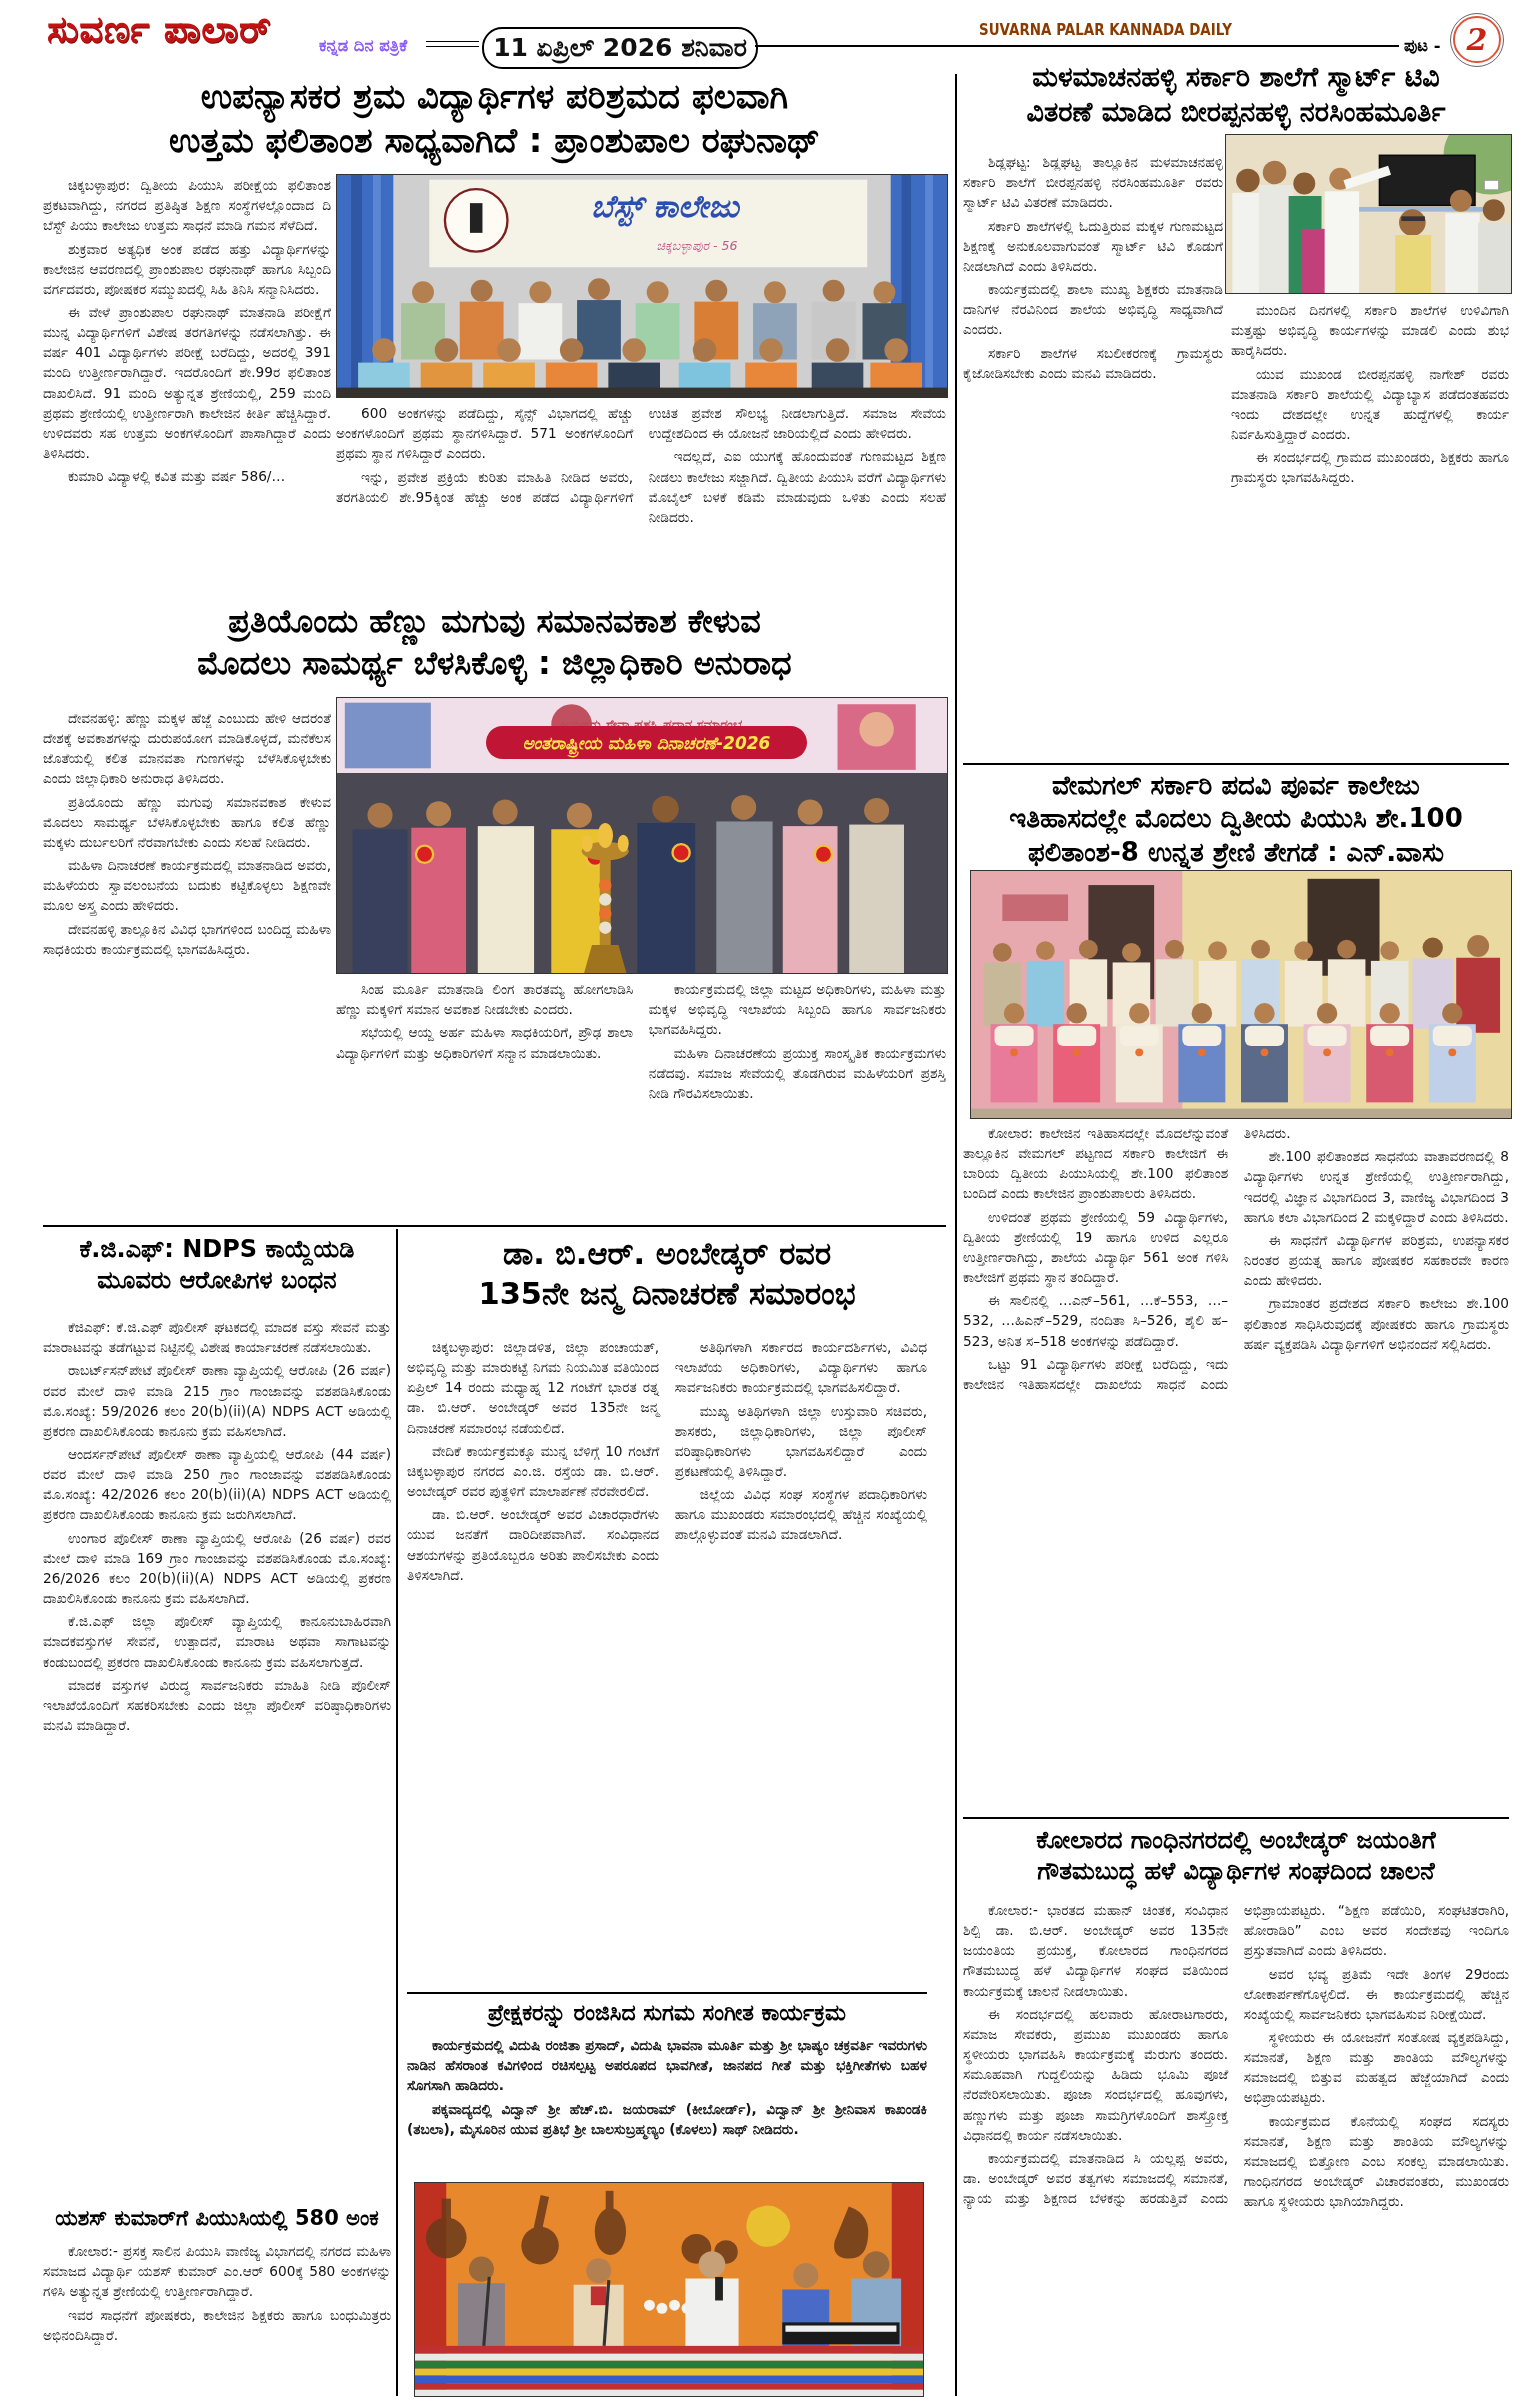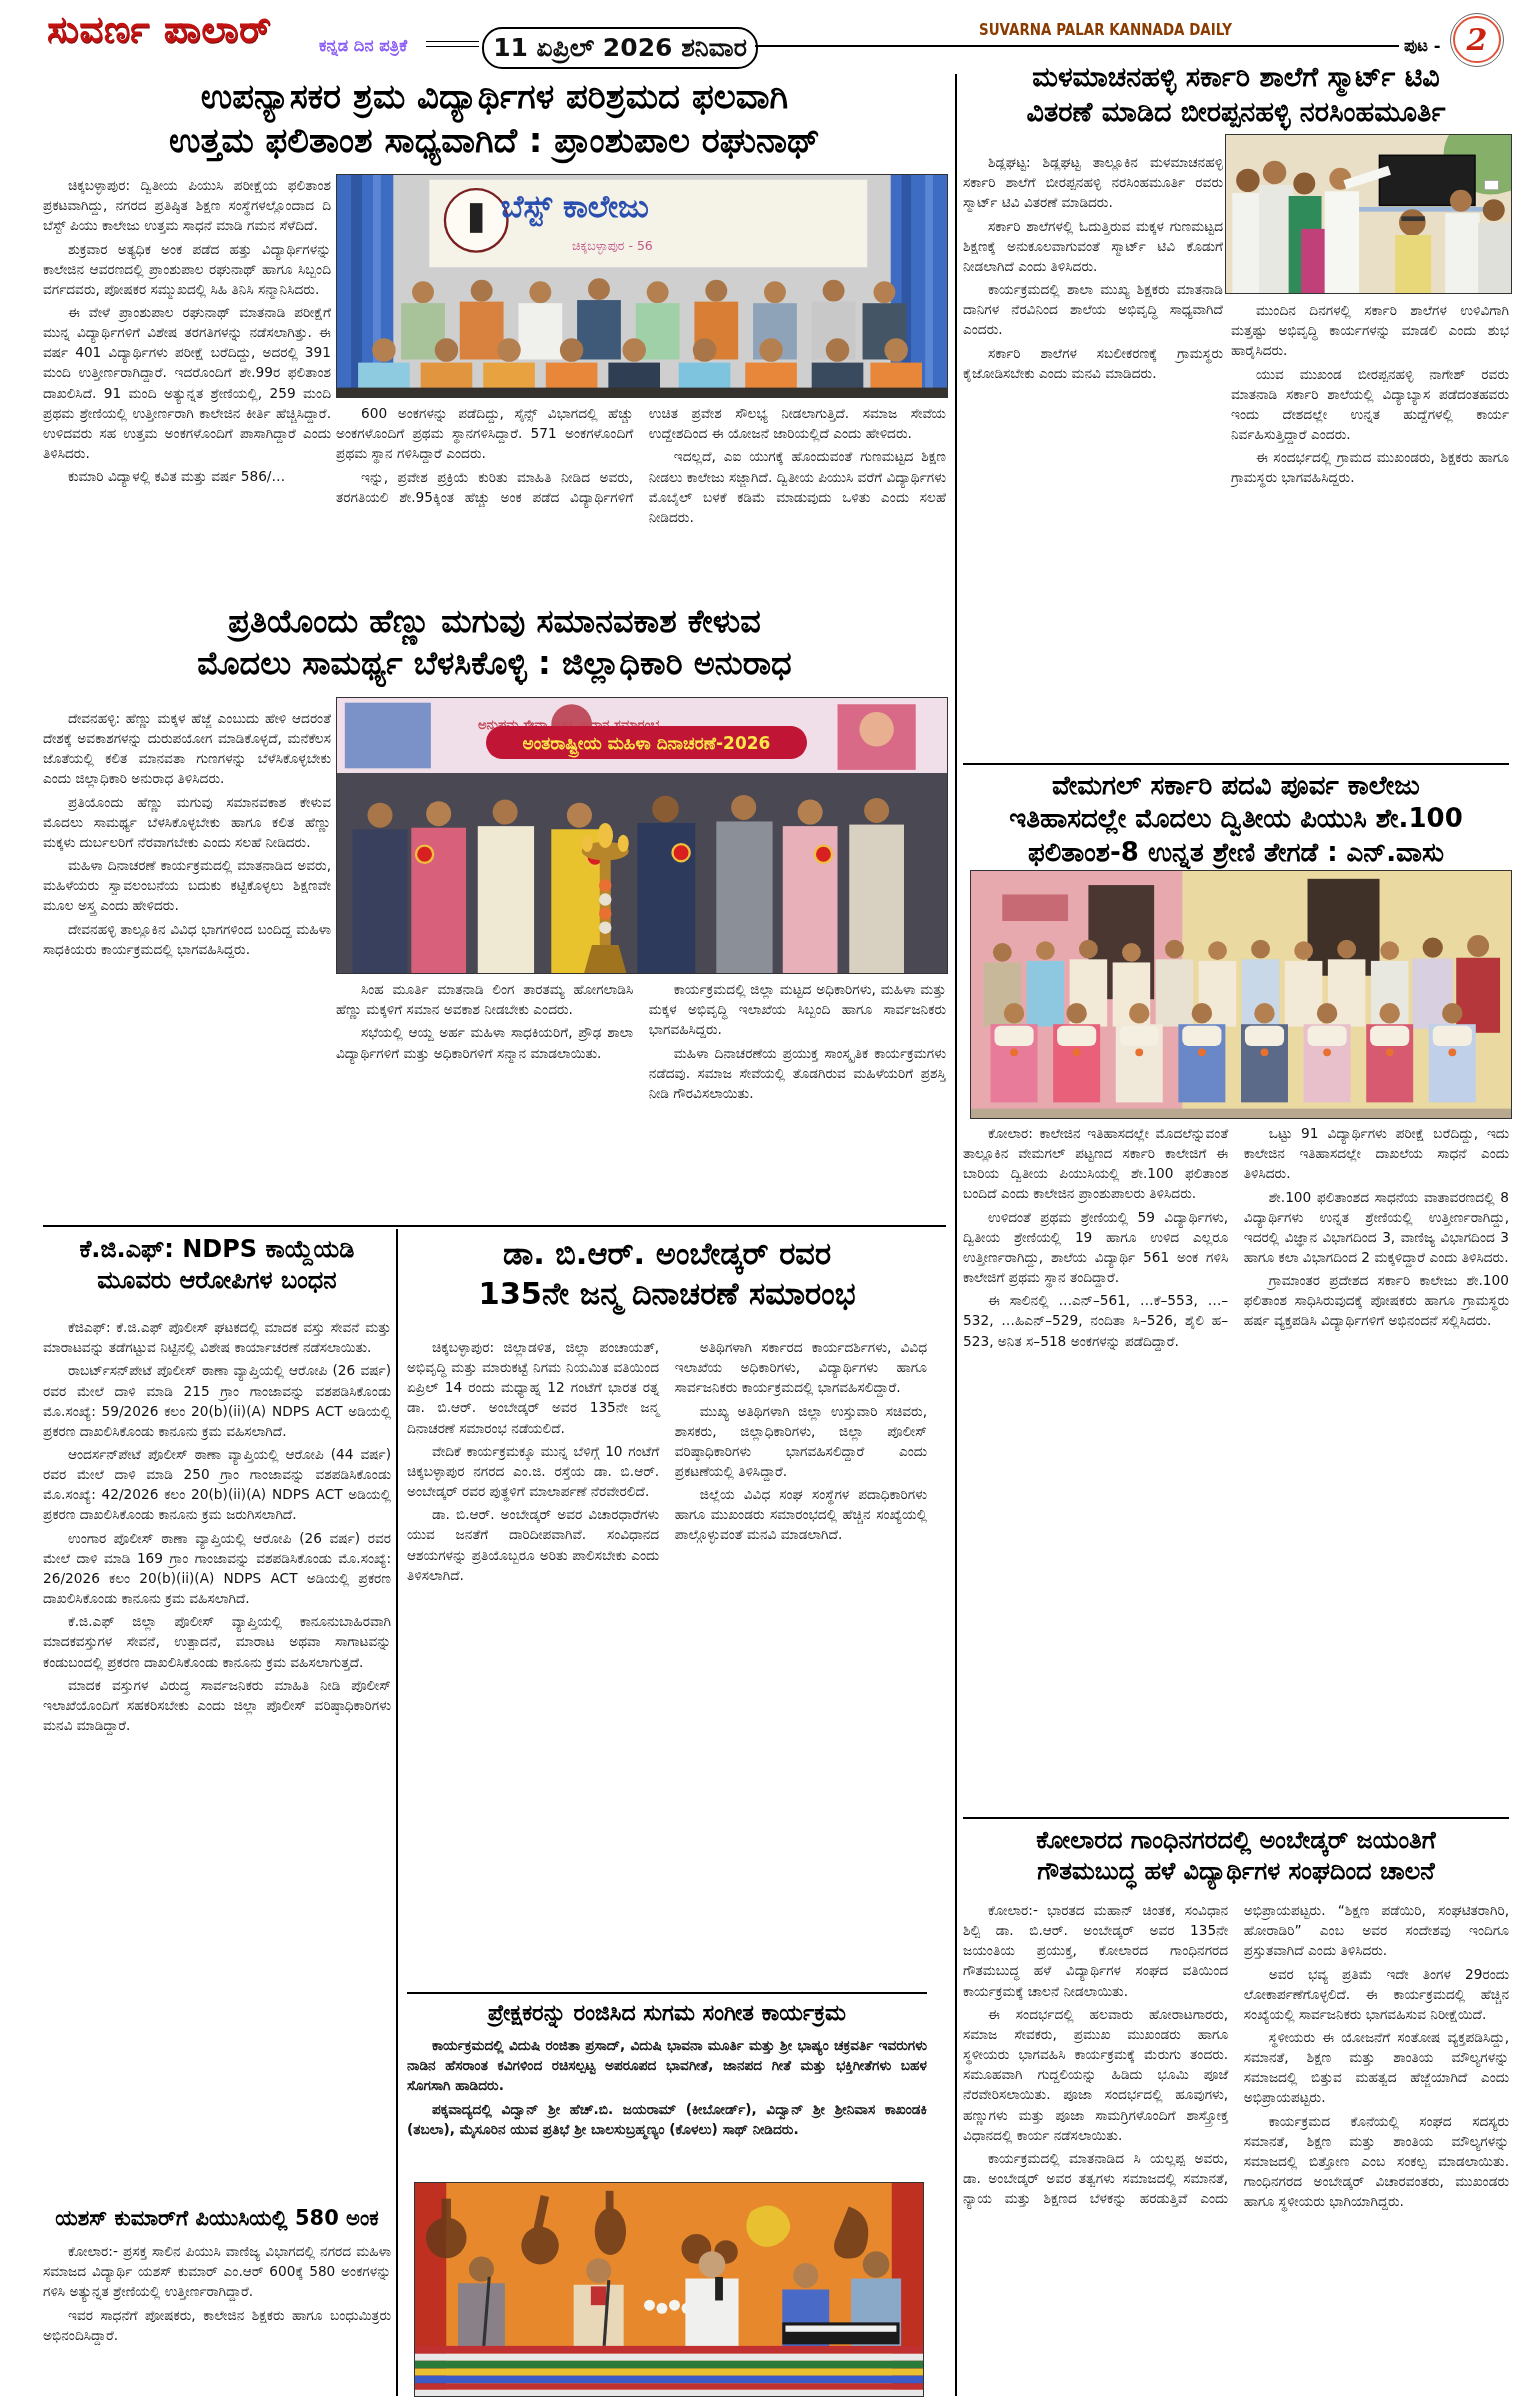--- a/index.html
+++ b/index.html
@@ -7,21 +7,21 @@
   .page{position:relative;width:1523px;height:2401px;margin:0 auto;background:#ffffff;color:#111;overflow:hidden;}
   .abs{position:absolute;}
   .hl{font-weight:800;color:#000;text-align:center;line-height:1.3;font-family:"DejaVu Sans",sans-serif;}
   .bodytext{font-size:13.7px;line-height:1.47;text-align:justify;overflow:hidden;color:#141414;}
   .bodytext p{margin:0 0 3.1px 0;text-indent:25px;}
   .cols2{column-count:2;column-gap:15.6px;}
   .rule{background:#000;}
   figure{margin:0;}
   .photo{overflow:hidden;border:0.8px solid #333;background:#ddd;}
   .photo svg{position:absolute;left:0;top:0;width:100%;height:100%;}
-  .ovl{position:absolute;text-align:left;}
+  .ovl{position:absolute;text-align:center;font-style:italic;}
   .pill{background:#c01535;border-radius:17px;display:flex;align-items:center;justify-content:center;}
   .masthead-line{border-top:1.6px solid #000;border-bottom:1.6px solid #000;height:3.9px;}
   .datepill{border:2.3px solid #000;border-radius:20.3px;background:#fff;display:flex;align-items:center;justify-content:center;font-weight:800;}
   .ring-outer{border:1.6px solid #666;border-radius:50%;}
   .ring-inner{position:absolute;inset:2.3px;border:2.3px solid #e0543c;border-radius:50%;display:flex;align-items:center;justify-content:center;}
 </style>
 </head>
 <body>
 
 <div class="page">
@@ -311,20 +311,21 @@
         </g>
         <rect y="304" width="690" height="12" fill="#b8a890"></rect>
       </svg>
     </figure>
     <div class="abs bodytext cols2" style="left:963px;top:1123px;width:546px;height:691px;">
         <p>ಕೋಲಾರ: ಕಾಲೇಜಿನ ಇತಿಹಾಸದಲ್ಲೇ ಮೊದಲೆನ್ನುವಂತೆ ತಾಲ್ಲೂಕಿನ ವೇಮಗಲ್ ಪಟ್ಟಣದ ಸರ್ಕಾರಿ ಕಾಲೇಜಿಗೆ ಈ ಬಾರಿಯ ದ್ವಿತೀಯ ಪಿಯುಸಿಯಲ್ಲಿ ಶೇ.100 ಫಲಿತಾಂಶ ಬಂದಿದೆ ಎಂದು ಕಾಲೇಜಿನ ಪ್ರಾಂಶುಪಾಲರು ತಿಳಿಸಿದರು.</p>
         <p>ಉಳಿದಂತೆ ಪ್ರಥಮ ಶ್ರೇಣಿಯಲ್ಲಿ 59 ವಿದ್ಯಾರ್ಥಿಗಳು, ದ್ವಿತೀಯ ಶ್ರೇಣಿಯಲ್ಲಿ 19 ಹಾಗೂ ಉಳಿದ ಎಲ್ಲರೂ ಉತ್ತೀರ್ಣರಾಗಿದ್ದು, ಶಾಲೆಯ ವಿದ್ಯಾರ್ಥಿ 561 ಅಂಕ ಗಳಿಸಿ ಕಾಲೇಜಿಗೆ ಪ್ರಥಮ ಸ್ಥಾನ ತಂದಿದ್ದಾರೆ.</p>
         <p>ಈ ಸಾಲಿನಲ್ಲಿ …ಎನ್–561, …ಕೆ–553, …–532, …ಹಿಎನ್–529, ನಂದಿತಾ ಸಿ–526, ಶೈಲಿ ಹ–523, ಅನಿತ ಸ–518 ಅಂಕಗಳನ್ನು ಪಡೆದಿದ್ದಾರೆ.</p>
         <p>ಒಟ್ಟು 91 ವಿದ್ಯಾರ್ಥಿಗಳು ಪರೀಕ್ಷೆ ಬರೆದಿದ್ದು, ಇದು ಕಾಲೇಜಿನ ಇತಿಹಾಸದಲ್ಲೇ ದಾಖಲೆಯ ಸಾಧನೆ ಎಂದು ತಿಳಿಸಿದರು.</p>
         <p>ಶೇ.100 ಫಲಿತಾಂಶದ ಸಾಧನೆಯ ವಾತಾವರಣದಲ್ಲಿ 8 ವಿದ್ಯಾರ್ಥಿಗಳು ಉನ್ನತ ಶ್ರೇಣಿಯಲ್ಲಿ ಉತ್ತೀರ್ಣರಾಗಿದ್ದು, ಇದರಲ್ಲಿ ವಿಜ್ಞಾನ ವಿಭಾಗದಿಂದ 3, ವಾಣಿಜ್ಯ ವಿಭಾಗದಿಂದ 3 ಹಾಗೂ ಕಲಾ ವಿಭಾಗದಿಂದ 2 ಮಕ್ಕಳಿದ್ದಾರೆ ಎಂದು ತಿಳಿಸಿದರು.</p>
+        <p>ಈ ಸಾಧನೆಗೆ ವಿದ್ಯಾರ್ಥಿಗಳ ಪರಿಶ್ರಮ, ಉಪನ್ಯಾಸಕರ ನಿರಂತರ ಪ್ರಯತ್ನ ಹಾಗೂ ಪೋಷಕರ ಸಹಕಾರವೇ ಕಾರಣ ಎಂದು ಹೇಳಿದರು.</p>
         <p>ಗ್ರಾಮಾಂತರ ಪ್ರದೇಶದ ಸರ್ಕಾರಿ ಕಾಲೇಜು ಶೇ.100 ಫಲಿತಾಂಶ ಸಾಧಿಸಿರುವುದಕ್ಕೆ ಪೋಷಕರು ಹಾಗೂ ಗ್ರಾಮಸ್ಥರು ಹರ್ಷ ವ್ಯಕ್ತಪಡಿಸಿ ವಿದ್ಯಾರ್ಥಿಗಳಿಗೆ ಅಭಿನಂದನೆ ಸಲ್ಲಿಸಿದರು.</p>
       </div>
   </section>
 
   <section>
     <div class="abs hl" style="left:43px;top:1234px;width:348px;font-size:24px;">
       <div>ಕೆ.ಜಿ.ಎಫ್: NDPS ಕಾಯ್ದೆಯಡಿ</div>
       <div>ಮೂವರು ಆರೋಪಿಗಳ ಬಂಧನ</div>
     </div>
     <div class="abs bodytext" style="left:43px;top:1317px;width:348px;height:879px;">

